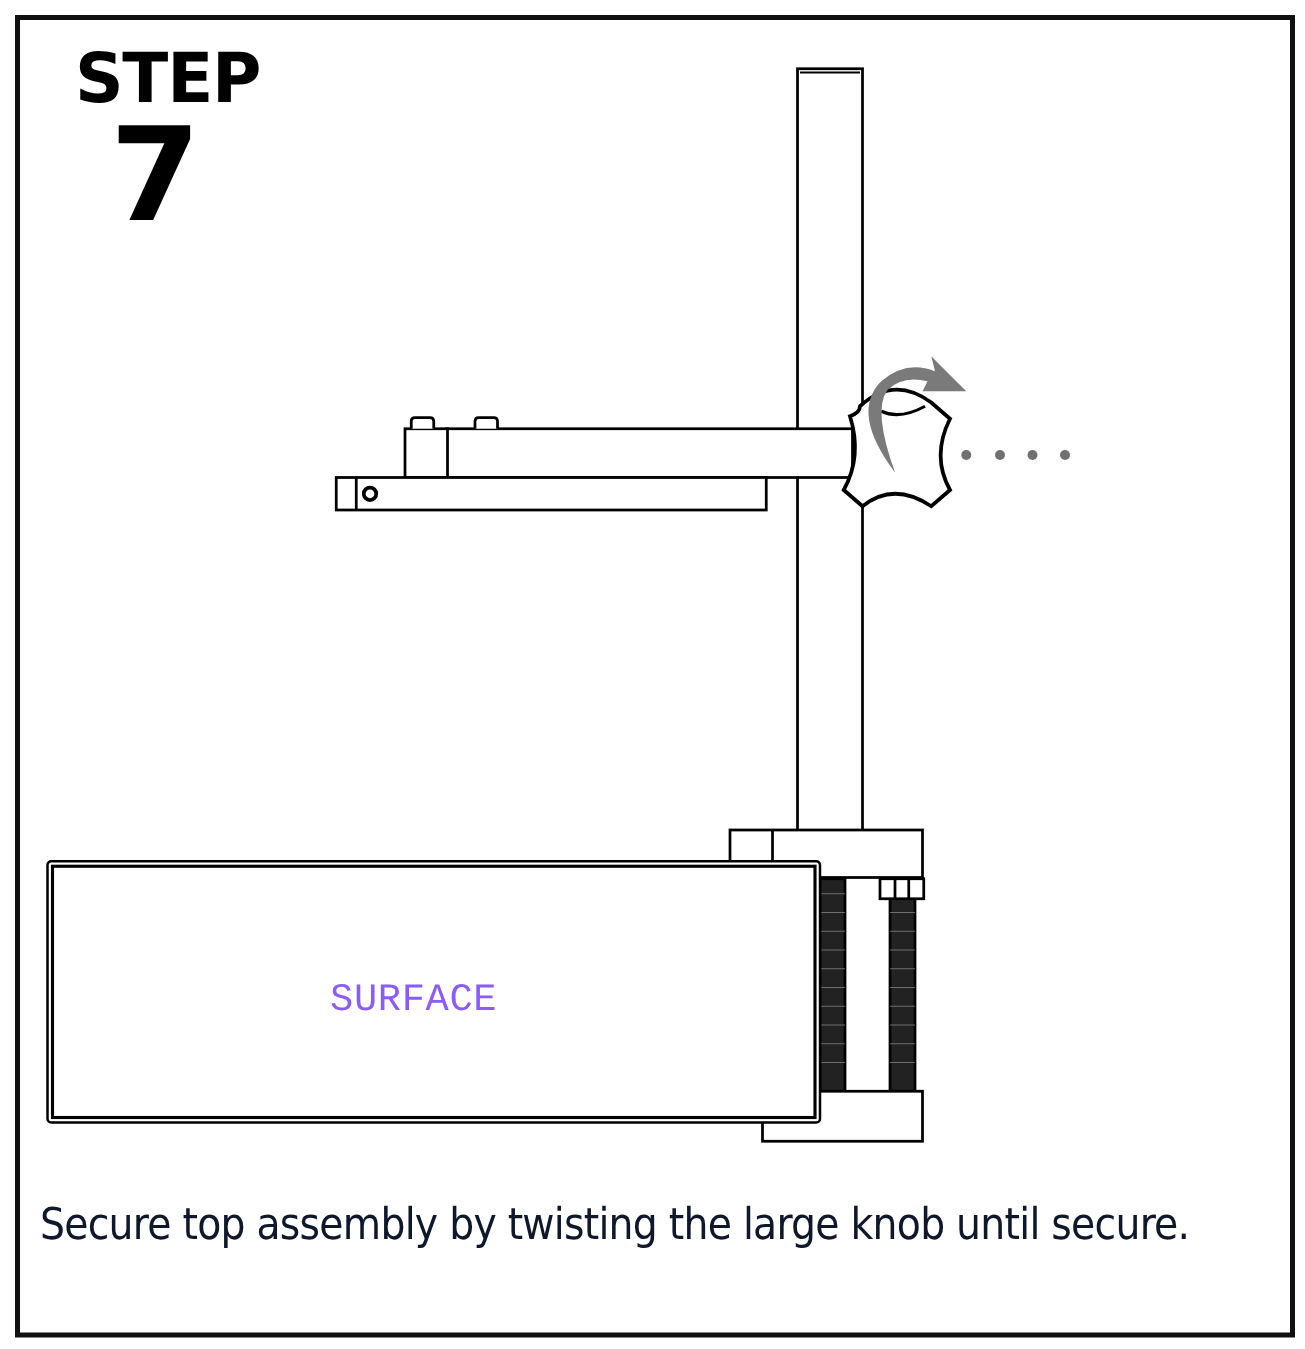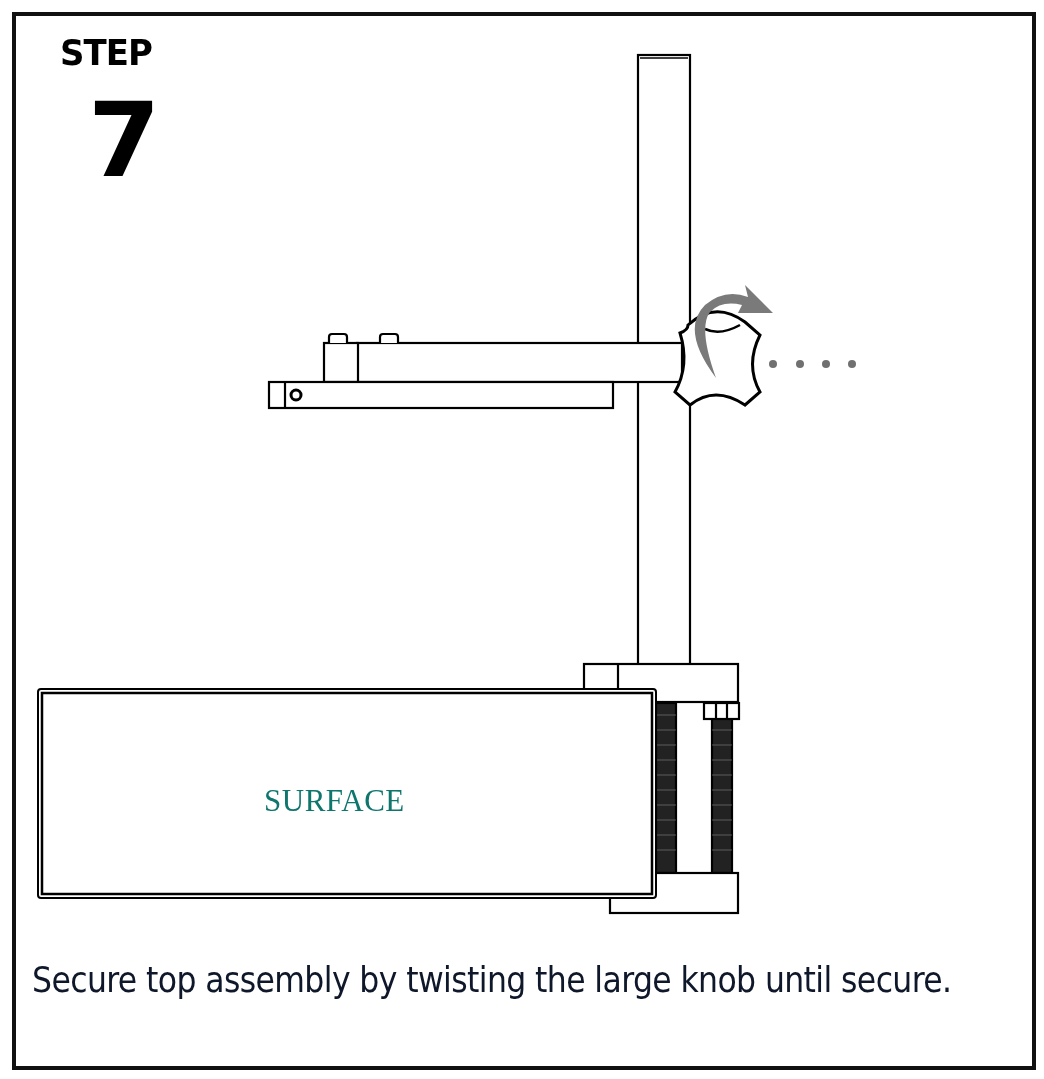--- a/index.html
+++ b/index.html
@@ -1,21 +1,21 @@
 <!DOCTYPE html>
 <html><head>
   <meta charset="utf-8">
   <style>
     html, body { margin: 0; padding: 0; background: #ffffff; }
     body { width: 1044px; height: 1079px; position: relative; overflow: hidden; font-family: "Liberation Sans", sans-serif; }
     .frame { position: absolute; left: 12px; top: 12px; width: 1024px; height: 1058px; border: 4px solid #111111; box-sizing: border-box; background: #fff; }
-    .step-label { position: absolute; left: 60px; top: 36px; font-family: "DejaVu Sans", sans-serif; font-weight: 900; font-size: 34px; letter-spacing: -1px; color: #000; line-height: 1; transform: scaleY(1.02); }
+    .step-label { position: absolute; left: 60px; top: 36px; font-family: "DejaVu Sans", sans-serif; font-weight: 900; font-size: 54px; letter-spacing: -1px; color: #000; line-height: 1; transform: scaleY(1.02); }
     .step-number { position: absolute; left: 88px; top: 88px; font-family: "DejaVu Sans", sans-serif; font-weight: 900; font-size: 104px; color: #000; line-height: 1; }
     .diagram { position: absolute; left: 0; top: 0; width: 1044px; height: 1079px; }
-    .surface-label { position: absolute; left: 264px; top: 783px; font-family: Liberation Serif, serif; font-size: 31px; color: #0f766e; letter-spacing: 0.5px; }
+    .surface-label { position: absolute; left: 264px; top: 783px; font-family: Liberation Mono, monospace; font-size: 31px; color: #8b5cf6; letter-spacing: 0.5px; }
     .instruction { position: absolute; left: 32px; top: 955px; width: 960px; font-family: "DejaVu Sans Condensed", "DejaVu Sans", sans-serif; font-size: 35px; line-height: 50px; color: #0f172a; letter-spacing: -0.6px; }
   </style>
 </head>
 <body>
 
 <div class="frame"></div>
 
 <div class="step-label">STEP</div>
 <div class="step-number">7</div>
 

